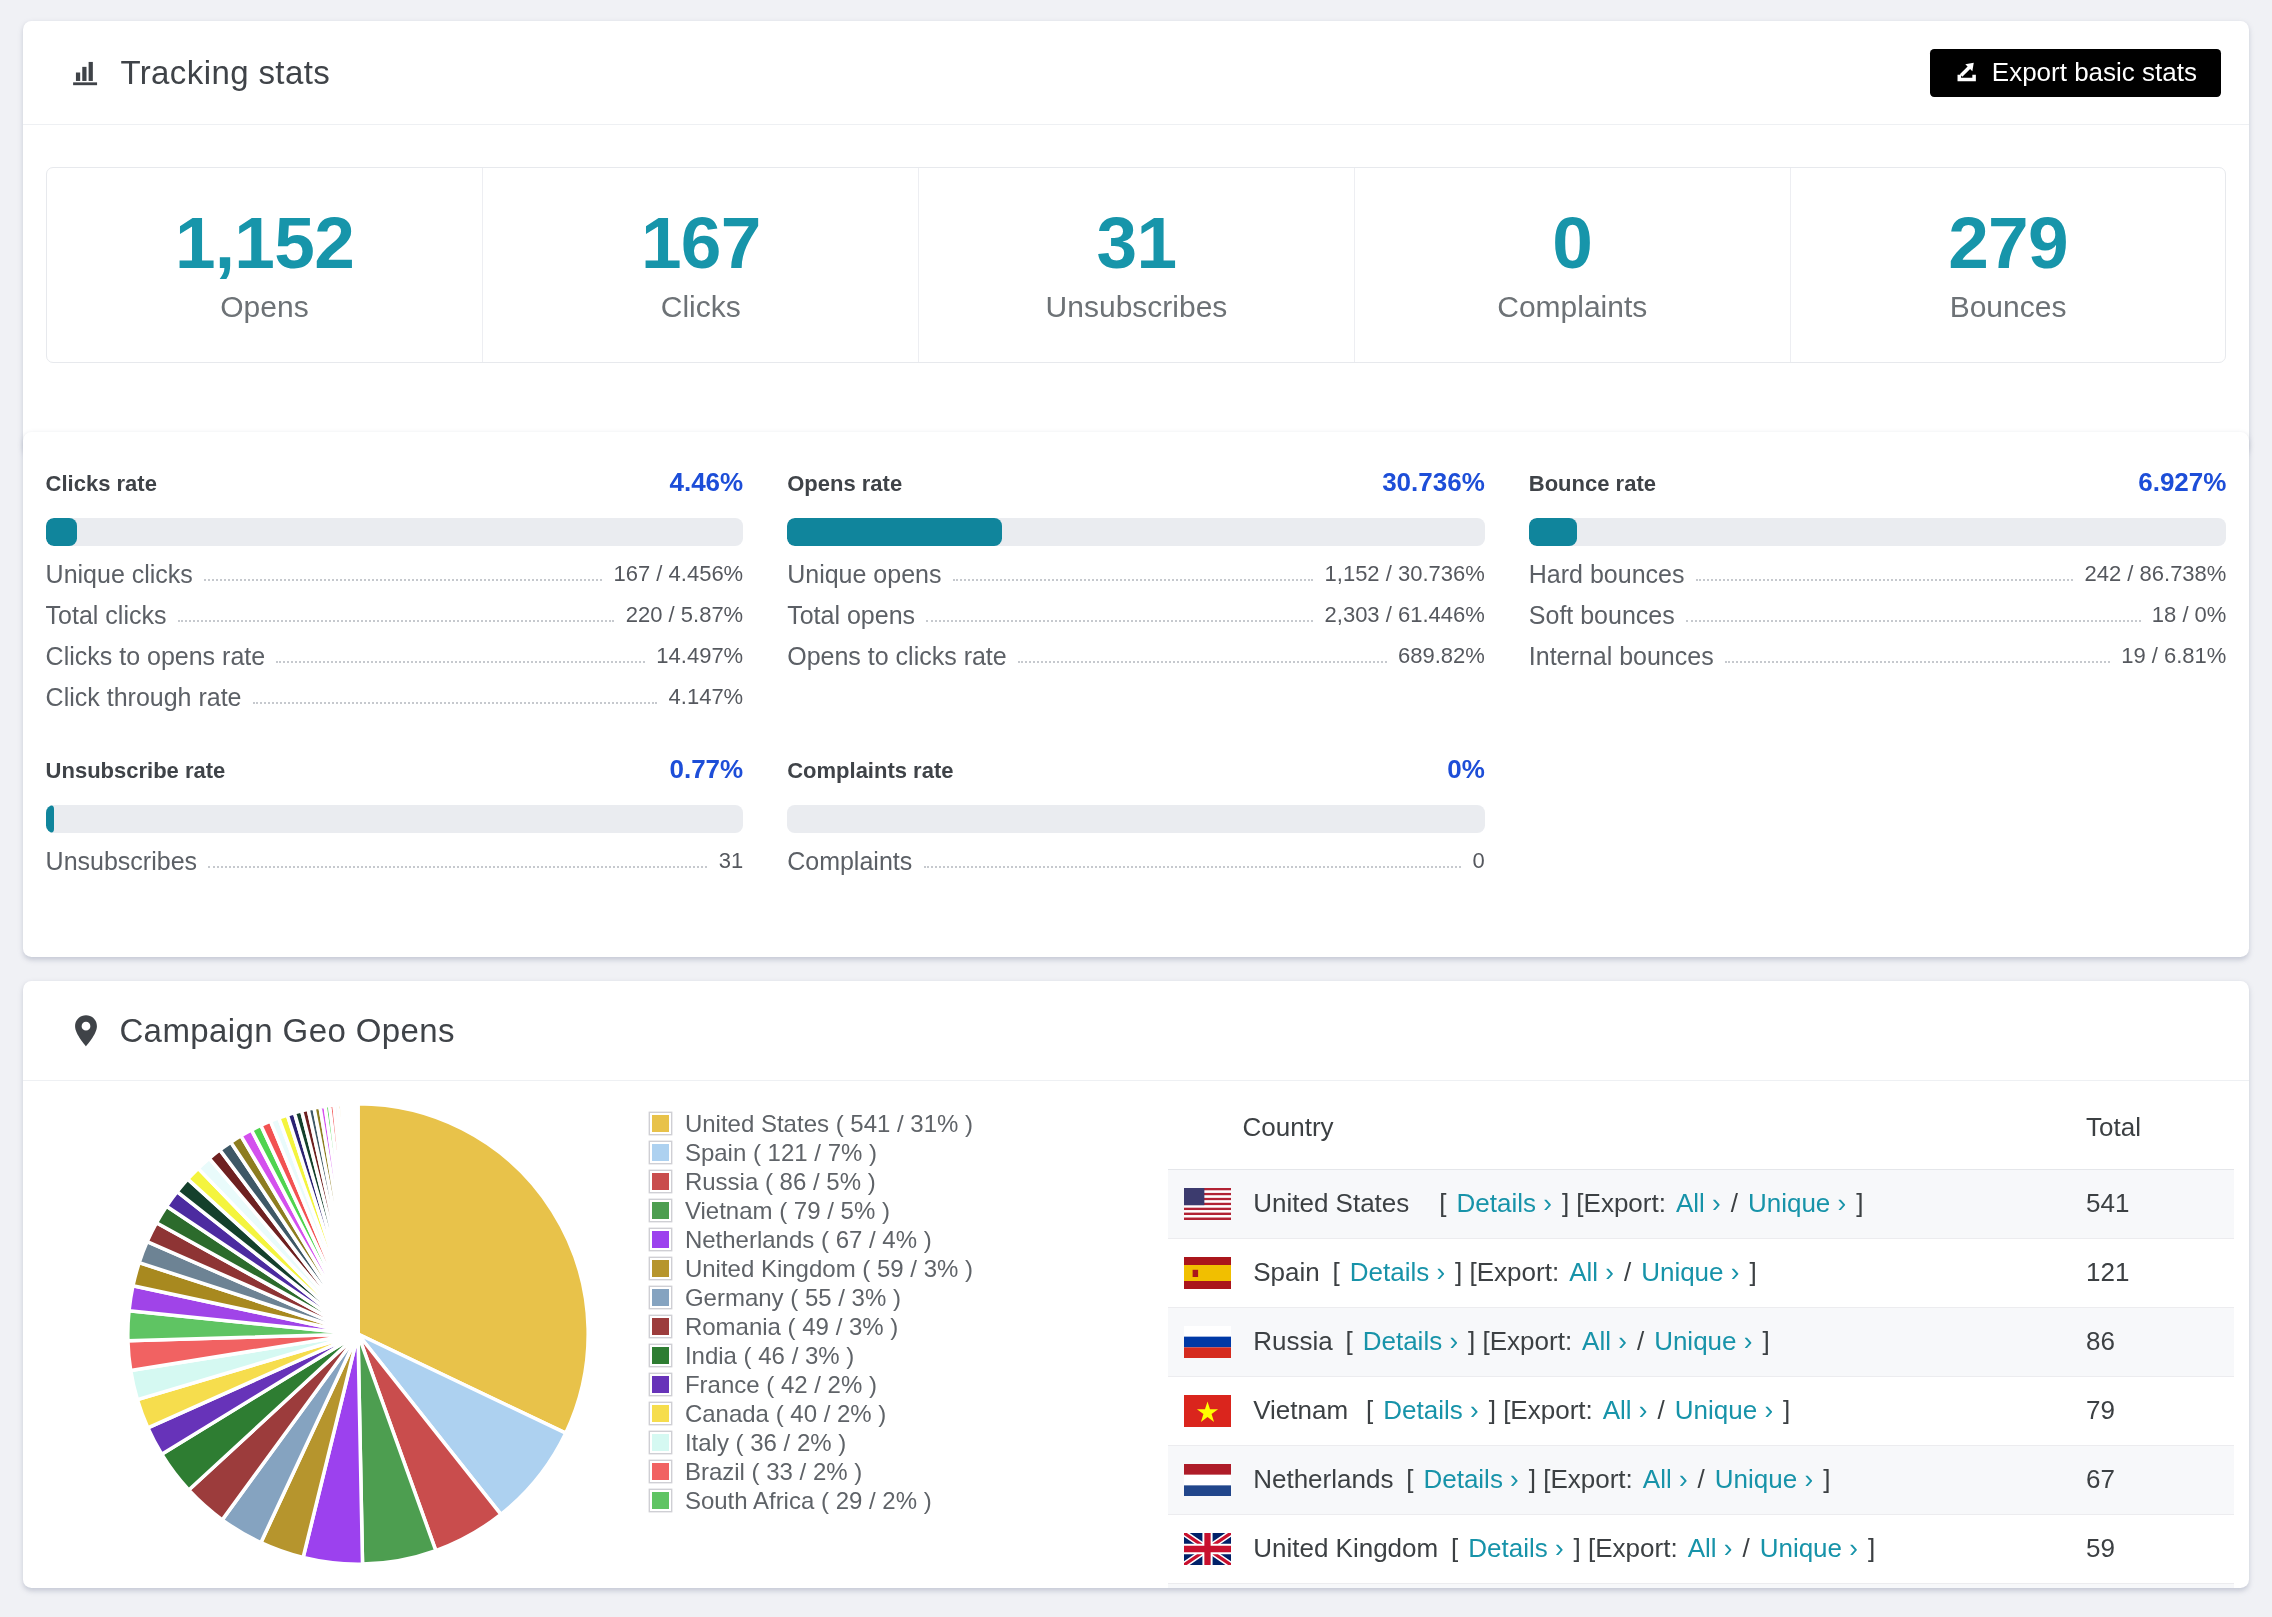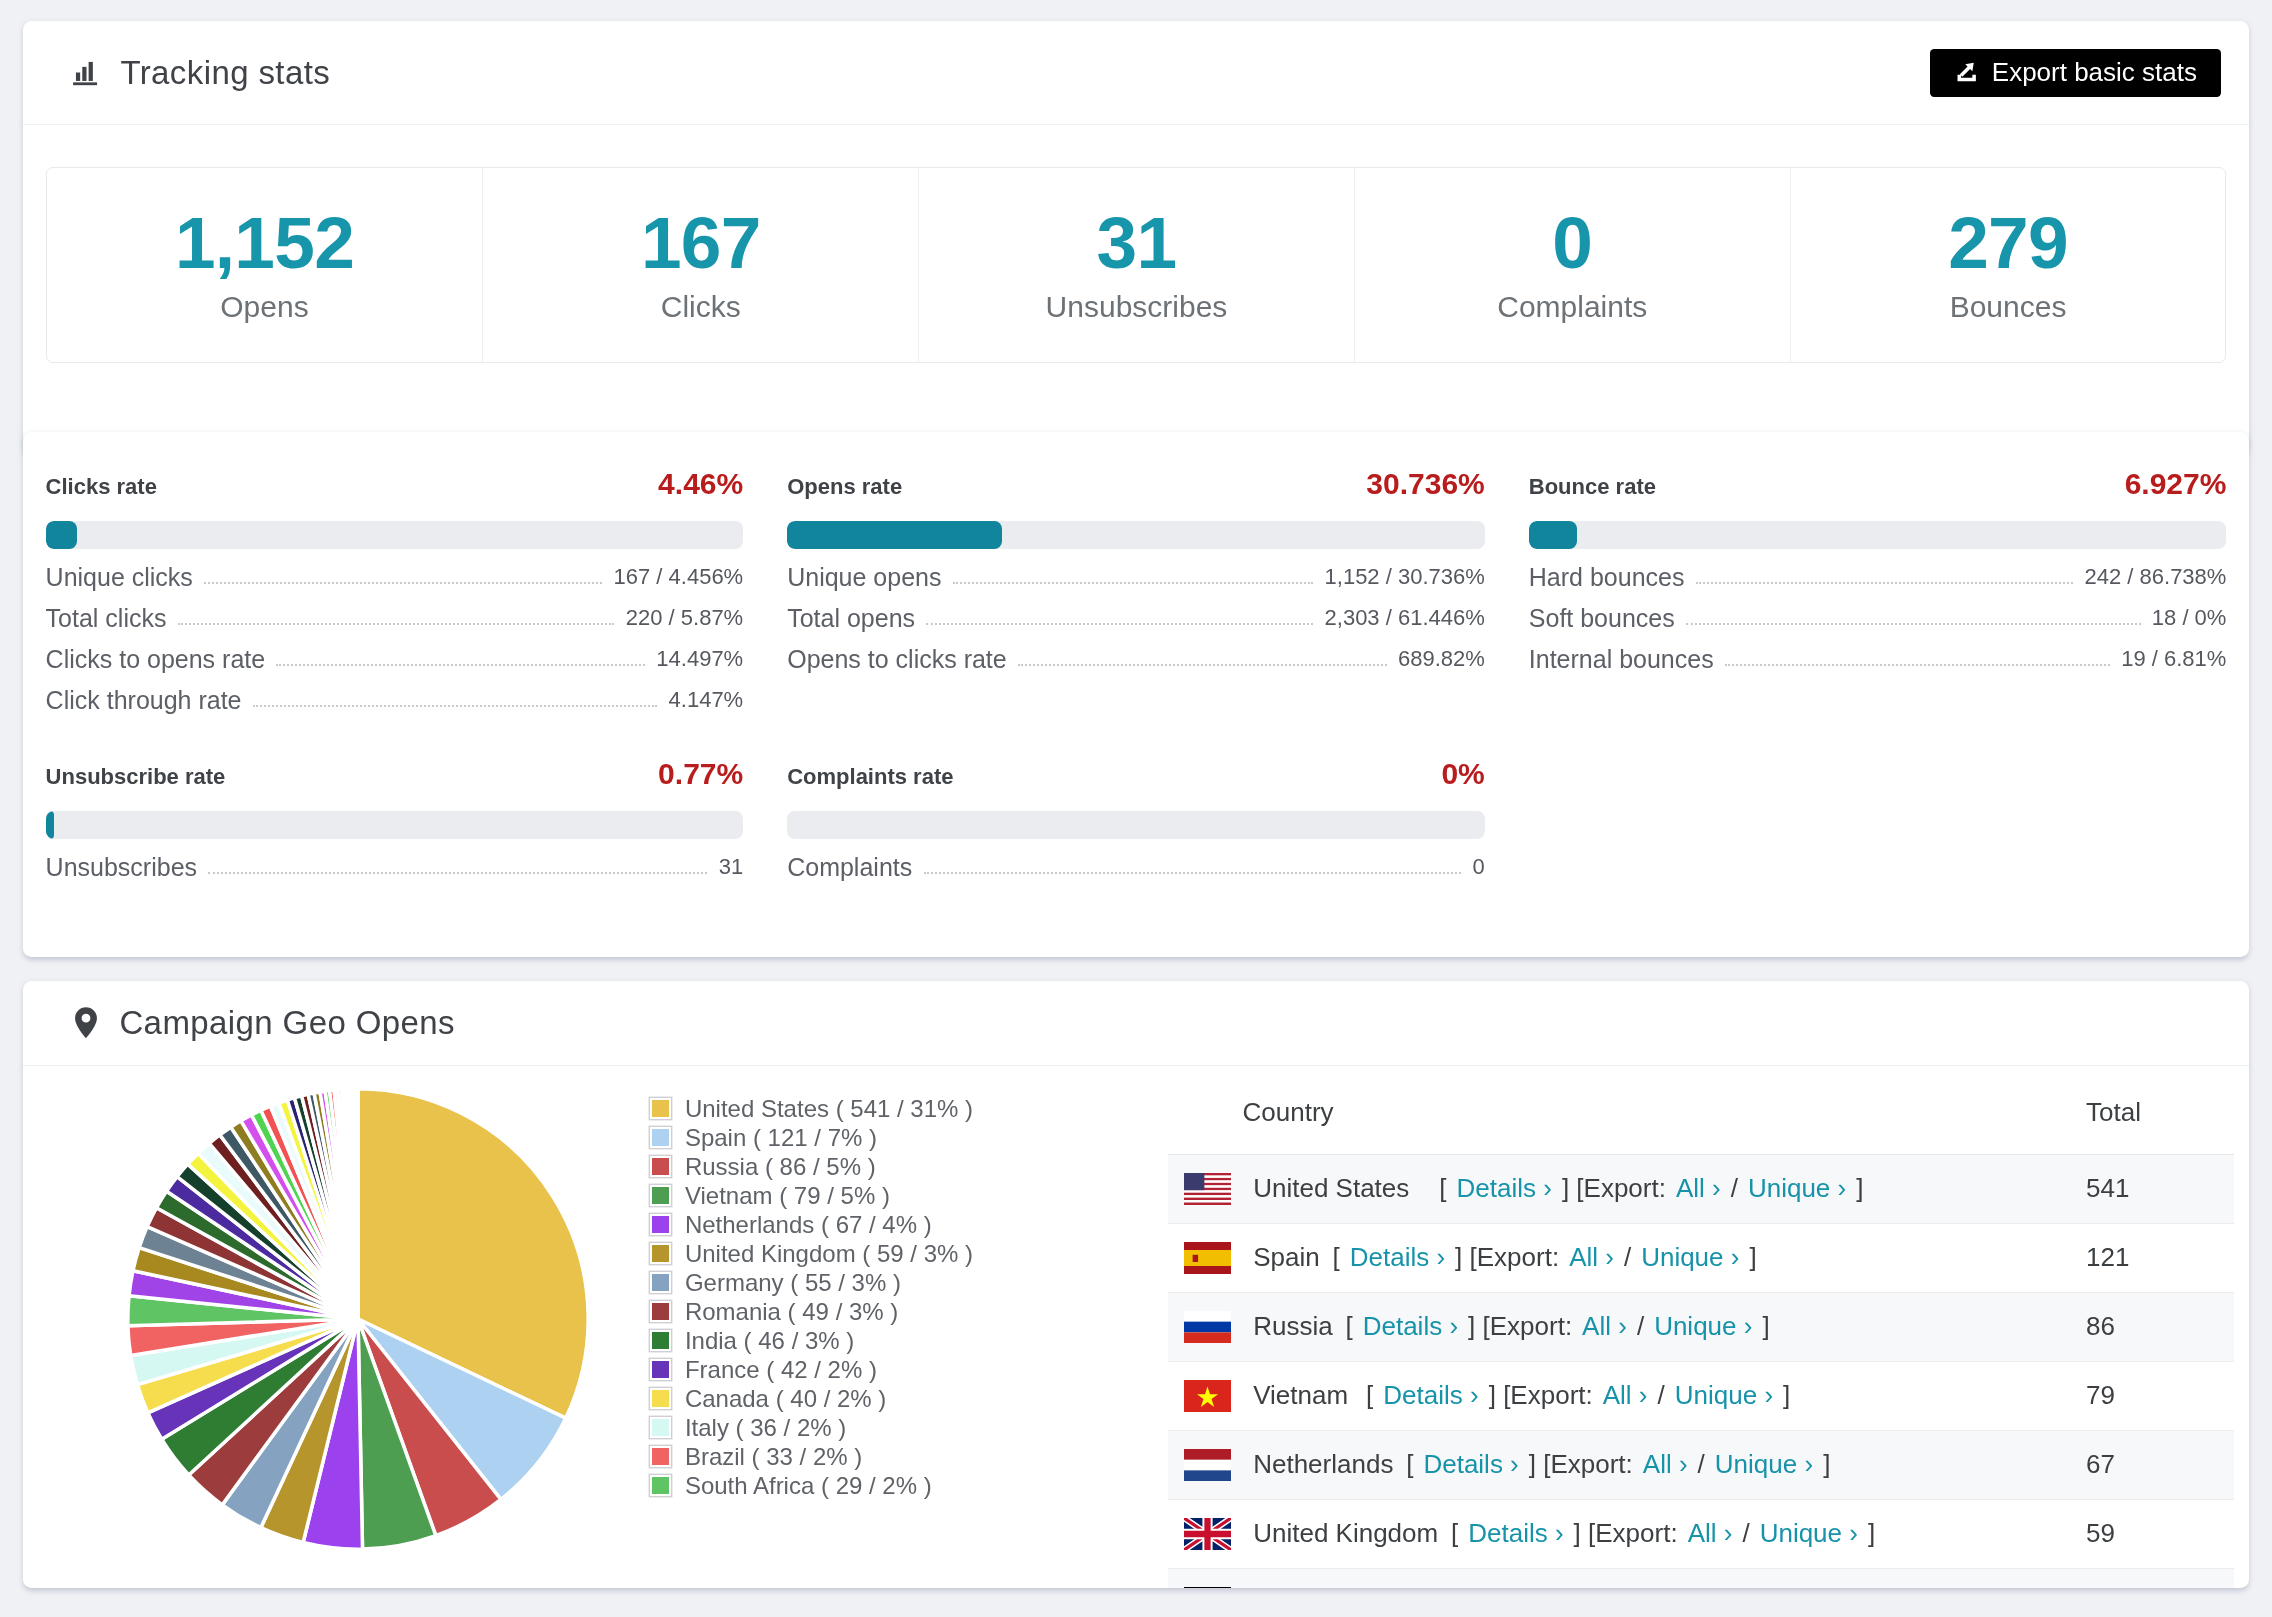--- a/index.html
+++ b/index.html
@@ -26,21 +26,21 @@
     border-left:1.4px solid #edeef2; }
   .stat-cell:first-child { border-left:none; }
   .stat-value { font-size:73px; font-weight:700; color:#1795aa; letter-spacing:-0.7px; line-height:1; }
   .stat-label { font-size:30px; color:#6d7276; margin-top:11.3px; }
 
   
   #card-rates { top:432px; height:525px; padding:35px 22.6px 0 22.6px; }
   #rates-grid { display:grid; grid-template-columns:repeat(3,1fr); column-gap:44px; row-gap:44px; }
   .rate-title-row { display:flex; align-items:baseline; }
   .rate-title { font-size:22px; font-weight:700; color:#3f4348; }
-  .rate-value { margin-left:auto; font-size:30px; font-weight:700; color:#b91c1c; }
+  .rate-value { margin-left:auto; font-size:26px; font-weight:700; color:#1d4ed8; }
   .bar { height:28px; background:#eaecf0; border-radius:7.8px; margin-top:20px; overflow:hidden; }
   .bar > i { display:block; height:100%; background:#10859c; border-radius:7.8px; }
   .rate-rows { margin-top:10px; }
   .d-row { display:flex; align-items:flex-end; margin-top:15px; line-height:26px; }
   .d-label { font-size:25px; color:#5c6066; white-space:nowrap; }
   .d-leader { flex:1; border-bottom:2.1px dotted #c6c9ce; margin:0 11.3px 6.4px 11.3px; }
   .d-value { font-size:22px; color:#55585e; white-space:nowrap; }
 
   
   #card-geo { top:981px; height:607px; overflow:hidden; }
@@ -227,21 +227,21 @@
             <span class="d-label">Complaints</span>
             <span class="d-leader"></span>
             <span class="d-value">0</span>
           </div>
         </div>
       </div>
     </div>
 </div>
 
 <div class="card" id="card-geo">
-  <div class="card-header" style="height:85px;">
+  <div class="card-header" style="height:100px;">
     <span class="hdr-icon">
       <svg width="30" height="34" viewBox="0 0 24 28">
         <path d="M12 1C7 1 3 5 3 10c0 6.6 9 16.5 9 16.5S21 16.6 21 10c0-5-4-9-9-9zm0 12.6a3.6 3.6 0 1 1 0-7.2 3.6 3.6 0 0 1 0 7.2z" fill="#3f4348"></path>
       </svg>
     </span>
     <span class="card-title">Campaign Geo Opens</span>
   </div>
   <div id="geo-content">
     <div id="pie-wrap"><svg width="466" height="466" viewBox="0 0 660 660">
           <path d="M330 330 L330.0 4.0 A326 326 0 0 1 624.2 470.5 Z" fill="#e8c24a" stroke="#ffffff" stroke-width="5" stroke-linejoin="round"></path>

